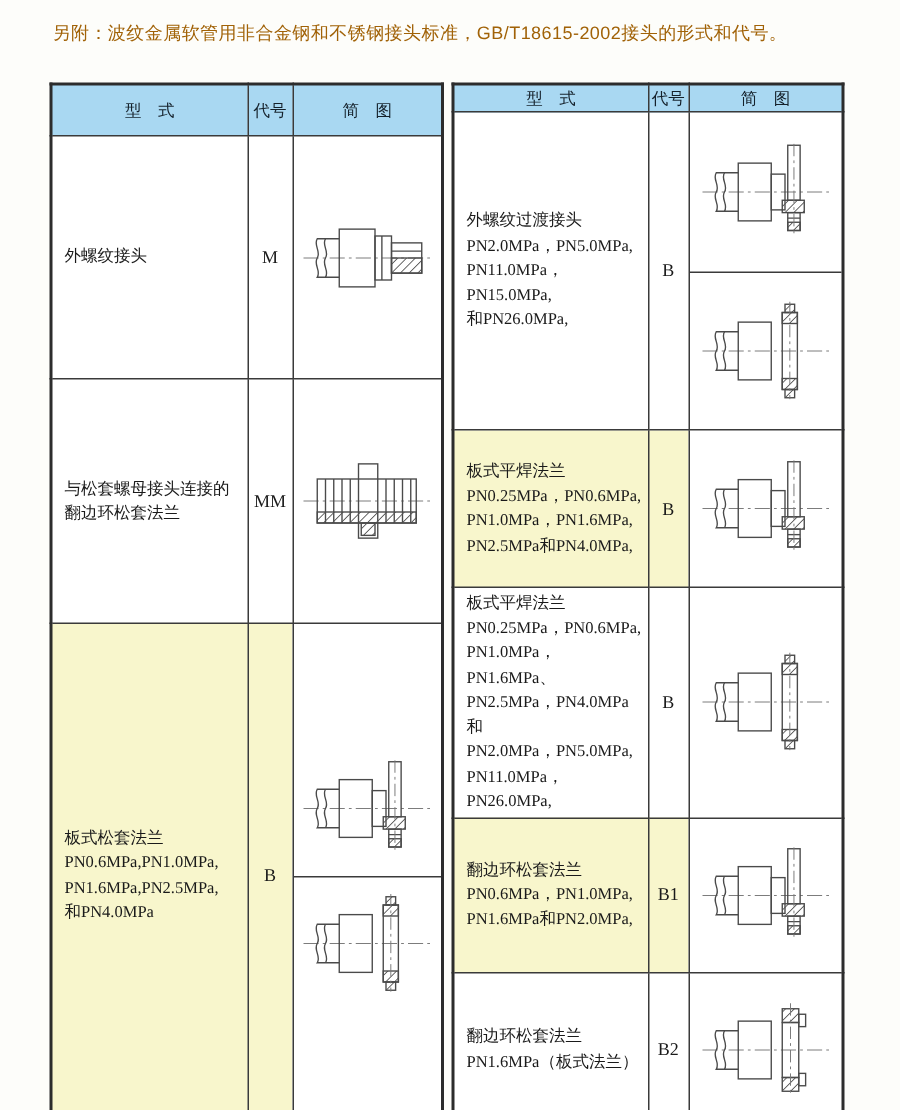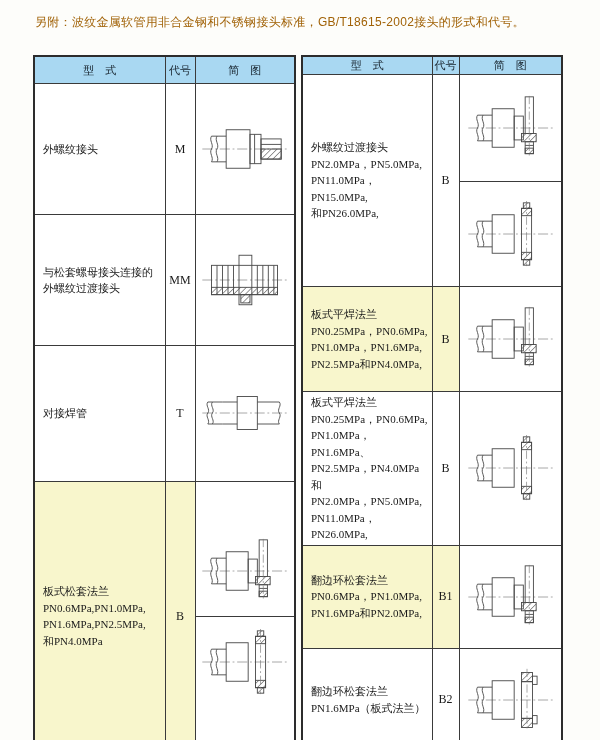--- a/index.html
+++ b/index.html
@@ -79,60 +79,39 @@
                   <rect x="68" y="25" width="22" height="22"></rect>
                   <line x1="68" y1="31" x2="90" y2="31"></line>
                   <rect x="68" y="36" width="22" height="11" fill="url(#hatch)"></rect>
                 </g>
               </svg>
             </div>
           </td>
     </tr>
     <tr style="height:88px">
       <td class="type">与松套螺母接头连接的
-外螺纹过渡接头</td>
+翻边环松套法兰</td>
       <td class="code">MM</td>
       <td class="diag">
         <div class="dwrap">
               <svg class="fit" viewBox="0 0 100 72" width="95" height="66" xmlns="http://www.w3.org/2000/svg">
                 <g fill="none" stroke="#4a4a4a" stroke-width="1">
                   <path d="M4 36 H96" stroke-width="0.7" stroke="#777" stroke-dasharray="11 3 2 3"></path>
                   <rect x="14" y="20" width="72" height="32"></rect>
                   <rect x="44" y="9" width="14" height="54"></rect>
                   <line x1="20" y1="20" x2="20" y2="52"></line>
                   <line x1="26" y1="20" x2="26" y2="52"></line>
                   <line x1="32" y1="20" x2="32" y2="52"></line>
                   <line x1="38" y1="20" x2="38" y2="52"></line>
                   <line x1="64" y1="20" x2="64" y2="52"></line>
                   <line x1="70" y1="20" x2="70" y2="52"></line>
                   <line x1="76" y1="20" x2="76" y2="52"></line>
                   <line x1="82" y1="20" x2="82" y2="52"></line>
                   <rect x="14" y="44" width="72" height="8" fill="url(#hatch)"></rect>
                   <rect x="46" y="52" width="10" height="9" fill="url(#hatch)"></rect>
-                </g>
-              </svg>
-            </div>
-          </td>
-    </tr>
-    <tr style="height:91px">
-      <td class="type">对接焊管</td>
-      <td class="code">T</td>
-      <td class="diag">
-        <div class="dwrap">
-              <svg class="fit" viewBox="0 0 100 72" width="95" height="66" xmlns="http://www.w3.org/2000/svg">
-                <g fill="none" stroke="#4a4a4a" stroke-width="1">
-                  <path d="M4 36 H96" stroke-width="0.7" stroke="#777" stroke-dasharray="11 3 2 3"></path>
-                  <path d="M26 24 H10 c-3 4 3 8 0 12 c-3 4 3 8 0 12 H26"></path>
-                  <path d="M15 24 c-3 4 3 8 0 12 c-3 4 3 8 0 12"></path>
-                  <line x1="26" y1="24" x2="42" y2="24"></line>
-                  <line x1="26" y1="48" x2="42" y2="48"></line>
-                  <rect x="42" y="18" width="22" height="36"></rect>
-                  <line x1="64" y1="24" x2="88" y2="24"></line>
-                  <line x1="64" y1="48" x2="88" y2="48"></line>
-                  <path d="M88 24 c3 4 -3 8 0 12 c3 4 -3 8 0 12"></path>
                 </g>
               </svg>
             </div>
           </td>
     </tr>
     <tr style="height:182px" class="hl">
       <td class="type">板式松套法兰
 PN0.6MPa,PN1.0MPa,
 PN1.6MPa,PN2.5MPa,
 和PN4.0MPa</td>

